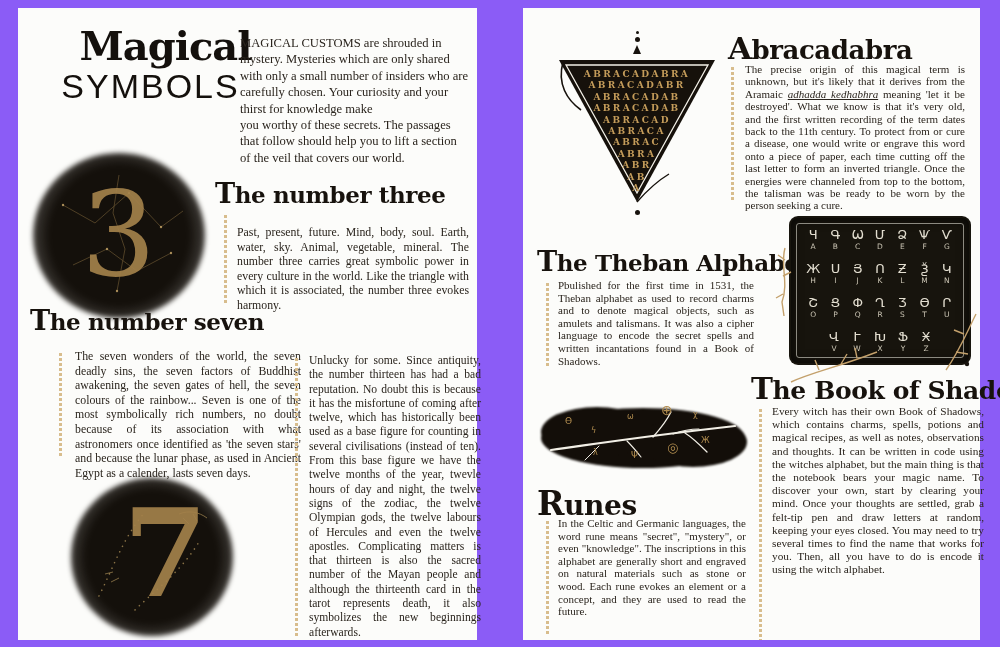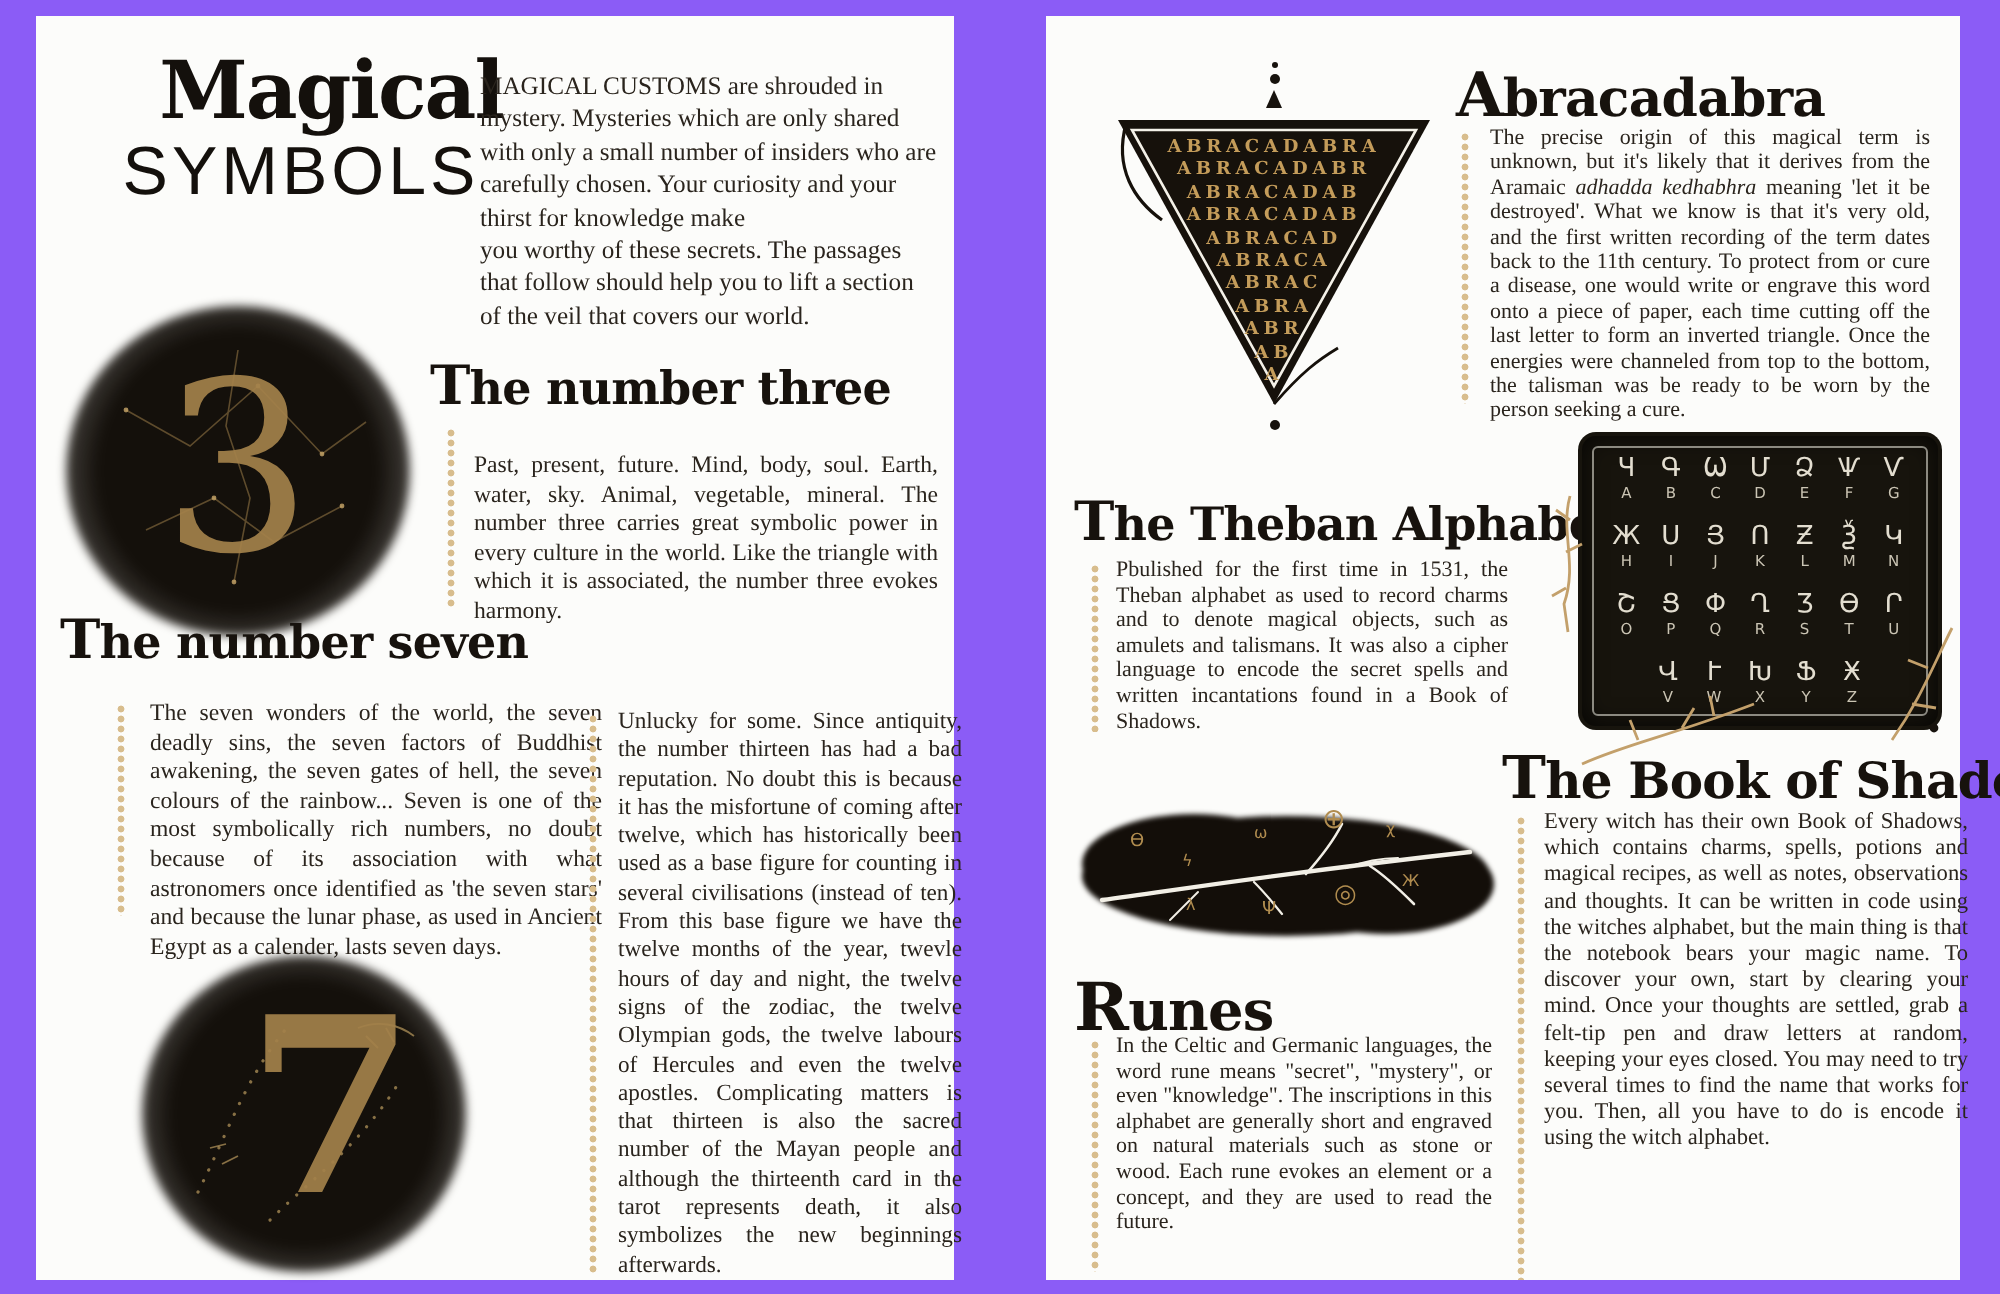--- a/index.html
+++ b/index.html
@@ -13,21 +13,21 @@
   .h-black{position:absolute;font-family:"DejaVu Serif",serif;font-weight:700;
            color:#17120d;letter-spacing:-0.4px;white-space:nowrap;}
   .h-black::first-letter{font-size:118%;}
   .body-text{position:absolute;font-family:"Liberation Serif",serif;color:#2a241d;
              text-align:justify;}
   .lh-left{font-size:11.8px;line-height:14.6px;}
   .lh-13{font-size:11.6px;line-height:14.3px;}
   .lh-abr{font-size:11px;line-height:12.4px;}
   .lh-bos{font-size:11.3px;line-height:13.2px;}
   .lh-rt{font-size:11px;line-height:12.6px;}
-  .italic{font-style:italic;}
+  .italic{font-style:italic;text-decoration:underline;}
 
   .main-title{position:absolute;left:30px;top:16px;width:205px;text-align:center;}
   .main-title .t1{font-family:"DejaVu Serif",serif;font-weight:700;font-size:40px;
                   line-height:44px;color:#14100c;letter-spacing:-1px;margin-left:30px;}
   .main-title .t2{font-family:Liberation Sans, sans-serif;font-weight:400;font-size:34px;
                   line-height:36px;color:#14100c;letter-spacing:2px;}
 
   
   .chain{position:absolute;width:7px;
          background-image:radial-gradient(circle at 3.5px 2.5px,#d8bd8d 1.5px,rgba(216,189,141,0) 1.9px);

